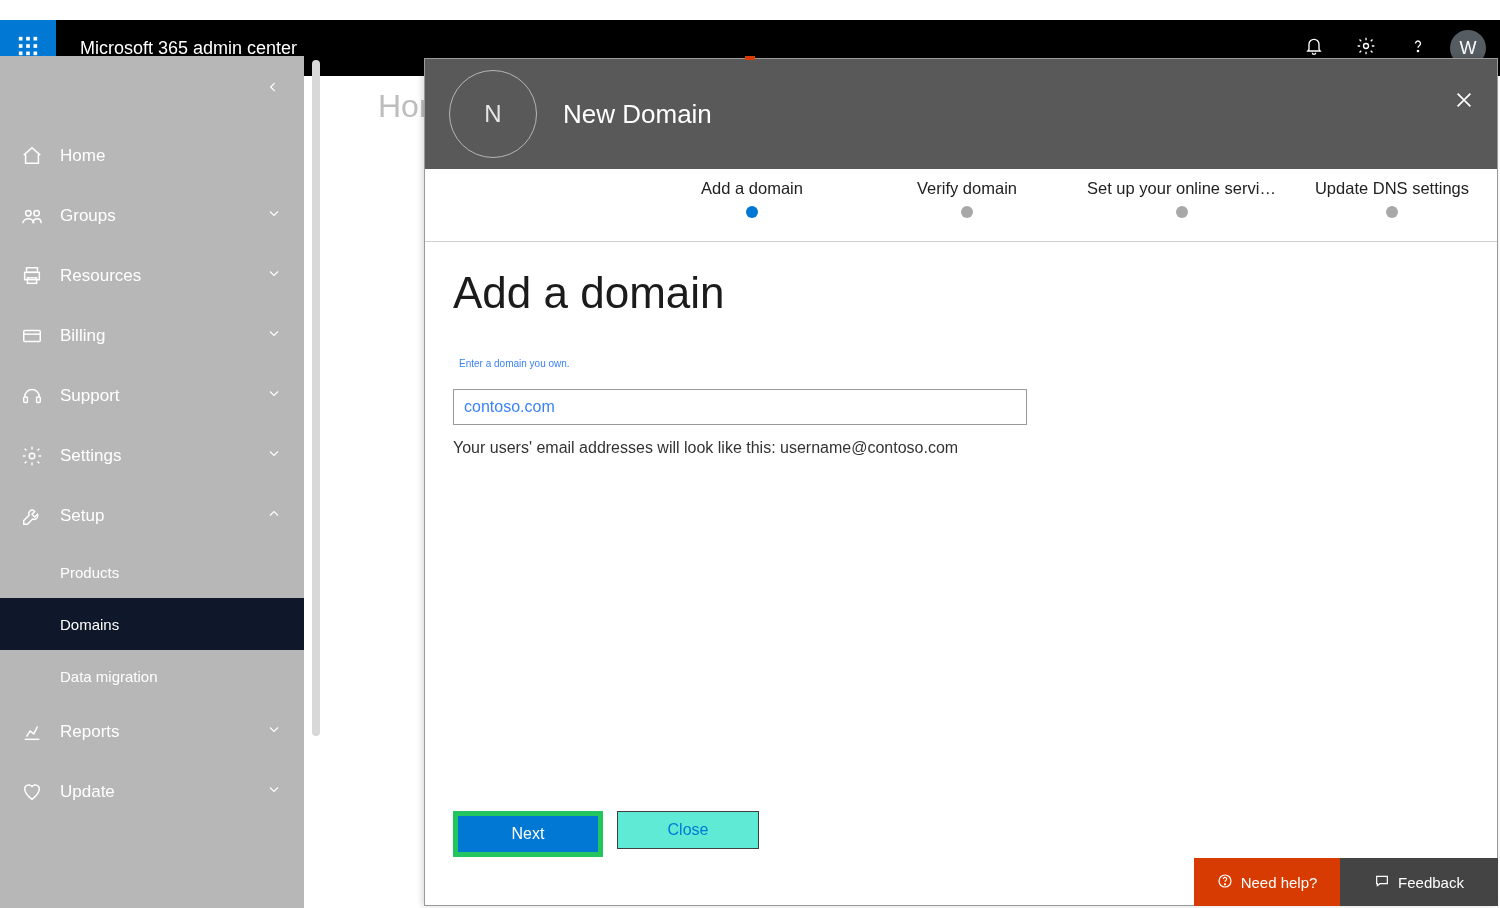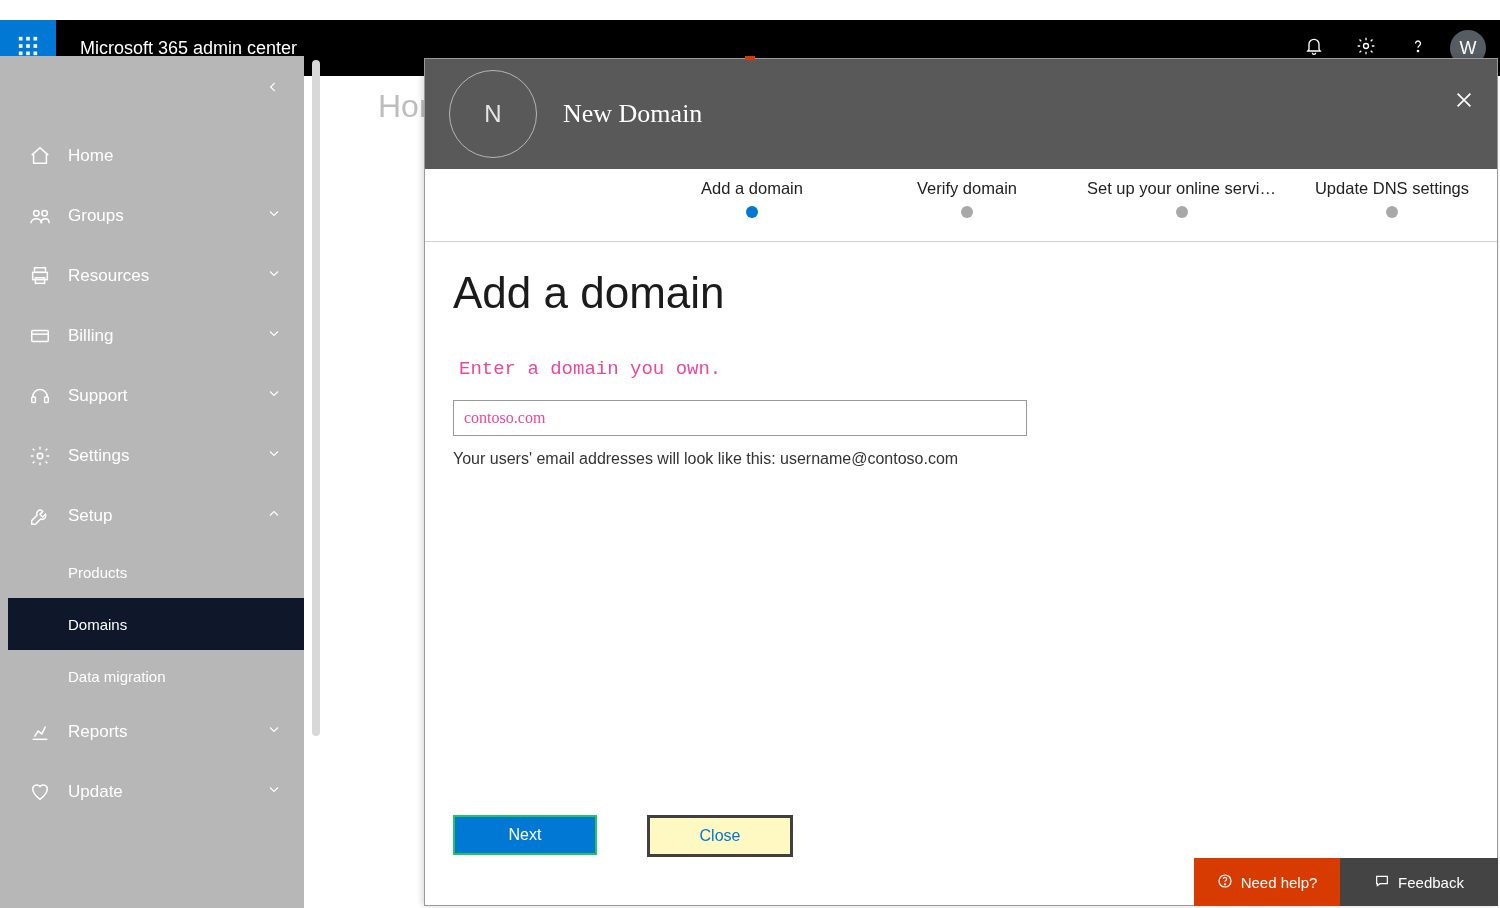--- a/index.html
+++ b/index.html
@@ -32,21 +32,21 @@
 
   
   .sidebar {
     position: absolute; left: 0; top: 0; bottom: 0; width: 304px;
     background: #b7b7b7; color: #fff; overflow: hidden;
   }
   .sidebar-collapse {
     position: absolute; right: 24px; top: 24px;
   }
   .sidebar-collapse svg { width: 14px; height: 14px; stroke: #fff; stroke-width: 2; fill:none; }
-  .nav { margin-top: 70px; padding-left: 8px; }
+  .nav { margin-top: 70px; }
   .nav-item {
     display: flex; align-items: center; height: 60px; padding-left: 20px;
     font-size: 17px; position: relative;
   }
   .nav-item .icon { width: 24px; display:flex; align-items:center; justify-content:center; margin-right: 16px; }
   .nav-item .chev { position: absolute; right: 22px; top: 50%; transform: translateY(-50%); }
   .nav-item .icon svg, .nav-item .chev svg { stroke:#fff; fill:none; stroke-width:1.6; width:22px; height:22px; }
   .nav-item .chev svg { width:16px; height:16px; }
   .sub-item {
     display:flex; align-items:center; height:52px; padding-left: 60px; font-size:15px;
@@ -70,51 +70,51 @@
     background: #fff; box-shadow: -2px 0 6px rgba(0,0,0,.15); border: 1px solid #9a9a9a;
   }
   .panel-header {
     height: 110px; background: #595959; display:flex; align-items:center; position:relative;
   }
   .panel-header .circle {
     width: 86px; height:86px; border:1px solid #b5b5b5; border-radius:50%;
     display:flex; align-items:center; justify-content:center; color:#e5e5e5; font-size:24px;
     margin-left: 24px;
   }
-  .panel-header .title { margin-left: 26px; font-size: 26px; color:#fff; font-weight:400;font-family:Liberation Serif, serif; }
+  .panel-header .title { margin-left: 26px; font-size: 26px; color:#fff; font-weight:400; }
   .panel-close { position:absolute; right: 22px; top: 30px; }
   .panel-close svg { width:22px; height:22px; stroke:#fff; stroke-width:1.8; }
 
   .steps {
     height: 62px; border-bottom:1px solid #cfcfcf; display:flex; justify-content:flex-end;
     padding-right: 20px; align-items:flex-start; padding-top: 10px; gap: 30px;
   }
   .step { text-align:center; font-size:16.5px; color:#222; }
   .step .dot { width:12px; height:12px; border-radius:50%; background:#a8a8a8; margin: 8px auto 0; }
   .step.active .dot { background:#0078d4; }
   .step .lbl { max-width: 190px; white-space:nowrap; overflow:hidden; text-overflow:ellipsis; }
 
   .panel-body { padding: 20px 28px; }
   .panel-body h1 { font-size: 44px; font-weight:300; margin: 6px 0 40px; color:#1b1b1b; }
-  .instr { color:#ec4899; font-size:19px; margin: 0 0 20px 6px; font-family: Liberation Mono, monospace; }
+  .instr { color:#3b82f6; font-size:10px; margin: 0 0 20px 6px; }
   .domain-input {
     display:block; width: 552px; height: 34px; border:1px solid #999; font-size:16px;
-    padding: 0 10px; color:#ec4899; font-family:Liberation Serif, serif; margin-bottom: 14px;
+    padding: 0 10px; color:#3b82f6; font-family:Liberation Sans, sans-serif; margin-bottom: 14px;
   }
   .hint { font-size:16px; color:#333; }
 
   .panel-footer {
     position:absolute; left:28px; bottom: 48px; display:flex; gap:14px;
   }
   .btn {
     height:36px; min-width:140px; font-size:16px; display:flex; align-items:center; justify-content:center;
     cursor:pointer;
   }
-  .btn-primary { background:#0078d4; color:#fff; border:2px solid #22c55e; }
-  .btn-secondary { background:#fef9c3; color:#0078d4; border:3px solid #404040;margin-left:36px; }
+  .btn-primary { background:#0078d4; color:#fff; border:5px solid #22c55e; }
+  .btn-secondary { background:#5eead4; color:#0078d4; border:1px solid #404040; }
 
   
   .corner {
     position:absolute; right:2px; bottom:2px; display:flex; height:48px; z-index:5;
   }
   .corner .help { background:#d83b01; color:#fff; width:146px; display:flex; align-items:center; justify-content:center; gap:8px; font-size:15px; }
   .corner .feedback { background:#444; color:#fff; width:158px; display:flex; align-items:center; justify-content:center; gap:8px; font-size:15px; }
   .corner svg { width:16px; height:16px; stroke:#fff; fill:none; stroke-width:1.8; }
 
   .red-tick { position:absolute; left:50%; top:56px; width:10px; height:4px; background:#d83b01; transform:translateX(-50%); z-index:6; }

